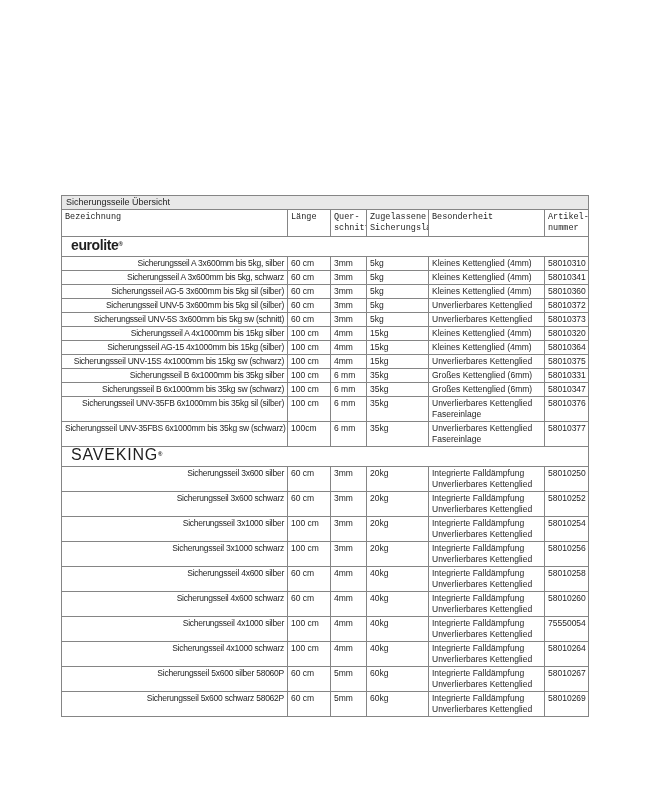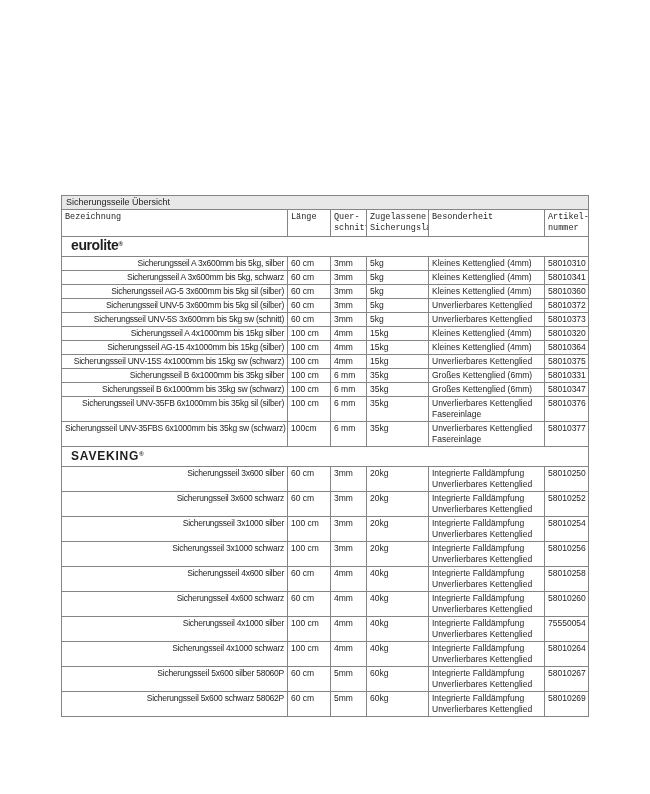--- a/index.html
+++ b/index.html
@@ -13,21 +13,21 @@
     border:1px solid #858585;vertical-align:top;
     padding:1px 3px;font-size:8.5px;line-height:11px;overflow:hidden;
   }
   .title-cell{background:#e8e8e8;font-size:9px;padding:1px 4px;}
   .th{white-space:pre;padding:2px 3px;font-family:Liberation Mono, monospace;}
   .c-name{white-space:nowrap;letter-spacing:-0.25px;text-align:right;}
   .c-feat{white-space:pre-line;}
   .logo-cell{padding:2px 3px 3px 9px;}
   .logo-text{display:inline-block;}
   .logo--eurolite .logo-text{font-weight:bold;font-size:14px;letter-spacing:-0.4px;}
-  .logo--saveking .logo-text{font-weight:bold;font-size:12px;letter-spacing:0.8px;}
+  .logo--saveking .logo-text{font-weight:normal;font-size:16px;letter-spacing:0.8px;}
   .logo-reg{font-size:6px;vertical-align:super;font-weight:bold;}
 </style>
 </head>
 <body>
 
 <div class="sheet">
   <table>
     <colgroup>
       <col style="width:226px">
         <col style="width:43px">

